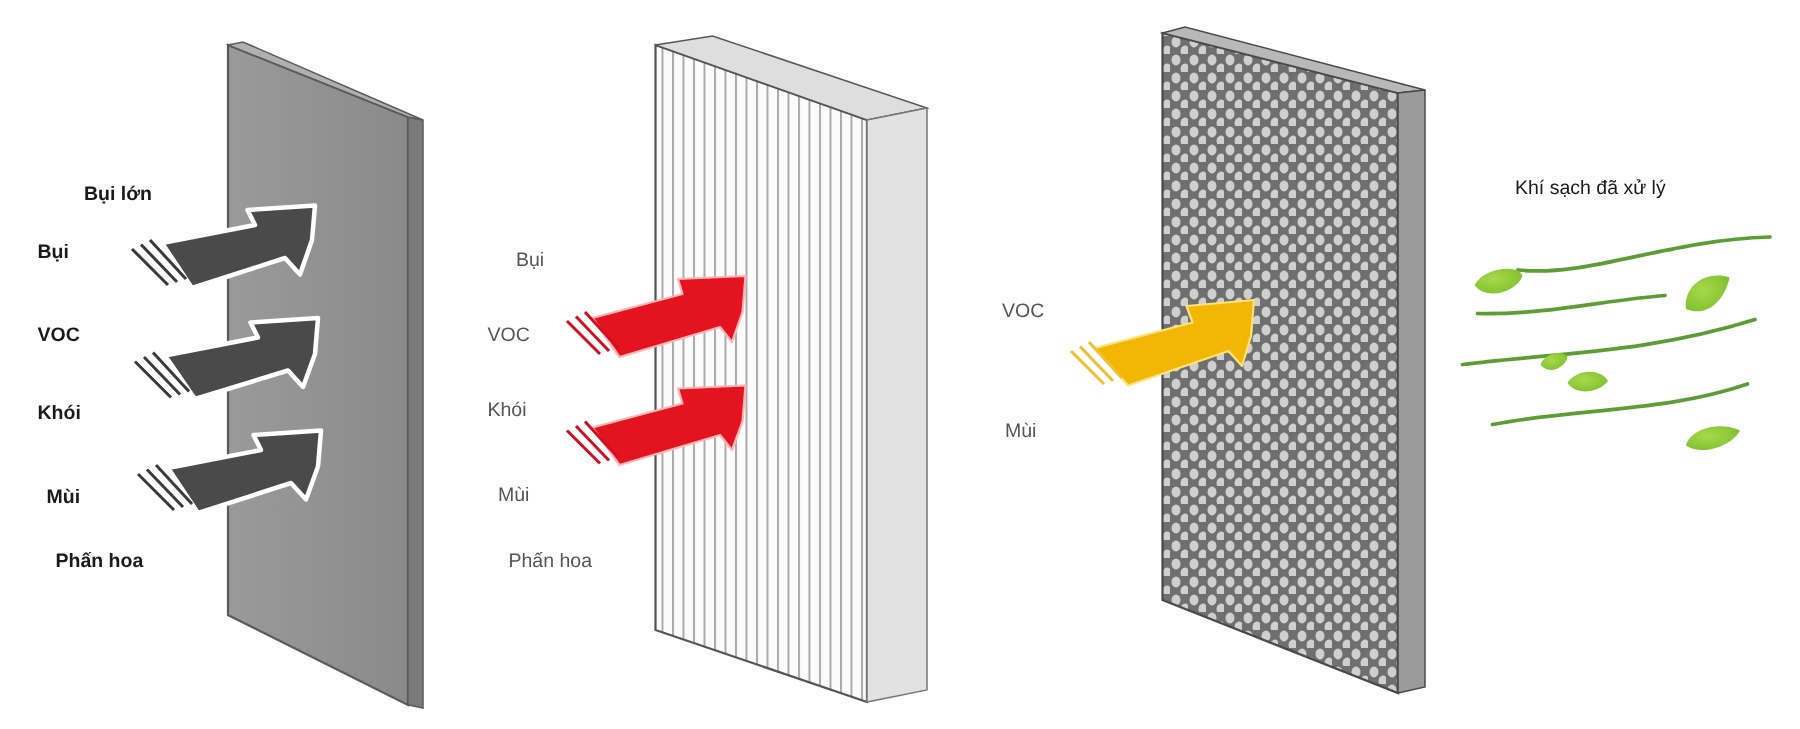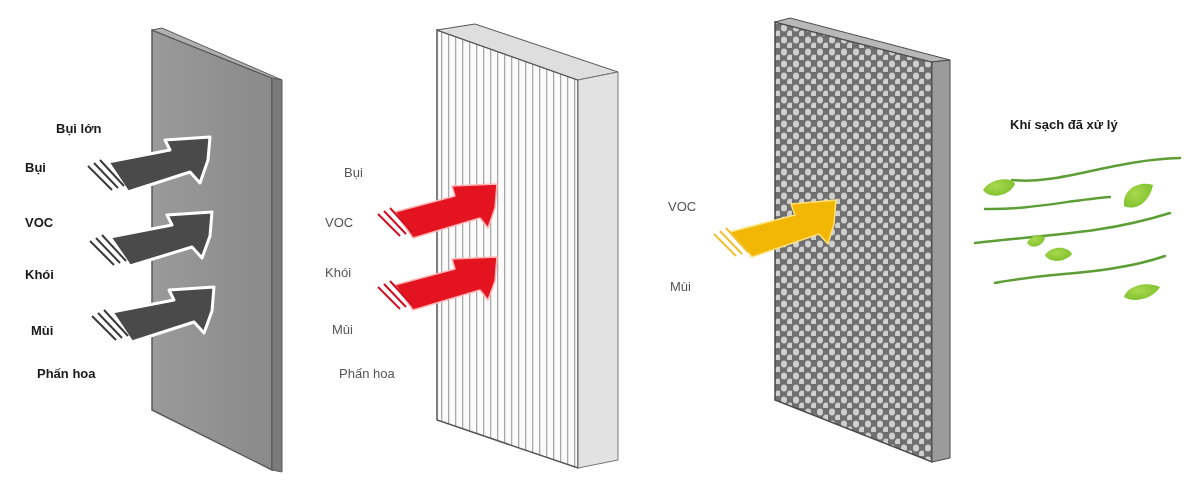--- a/index.html
+++ b/index.html
@@ -1,21 +1,21 @@
 <!DOCTYPE html>
 <html><head>
 <meta charset="utf-8">
 <style>
   html, body { margin: 0; padding: 0; background: #ffffff; }
   body { width: 1200px; height: 486px; overflow: hidden; position: relative; font-family: "Liberation Sans", sans-serif; }
   #stage { position: absolute; left: 0; top: 0; width: 1200px; height: 436px; border-radius: 28px; }
   .lbl { position: absolute; font-size: 13px; white-space: nowrap; }
   .lbl.bold { font-weight: bold; color: #1a1a1a; }
   .lbl.light { color: #555555; font-weight: normal; }
-  .title-r { position: absolute; font-size: 13px; font-weight: bold; color: #1a1a1a; white-space: nowrap; }
+  .title-r { position: absolute; font-size: 13px; font-weight: normal; color: #1a1a1a; white-space: nowrap; }
 </style>
 </head>
 <body>
 
 <div id="stage">
 
   <svg style="position:absolute;left:0;top:0" width="1200" height="486">
     <defs>
       <linearGradient id="g1" x1="0" x2="1">
         <stop offset="0" stop-color="#9a9a9a"></stop>

